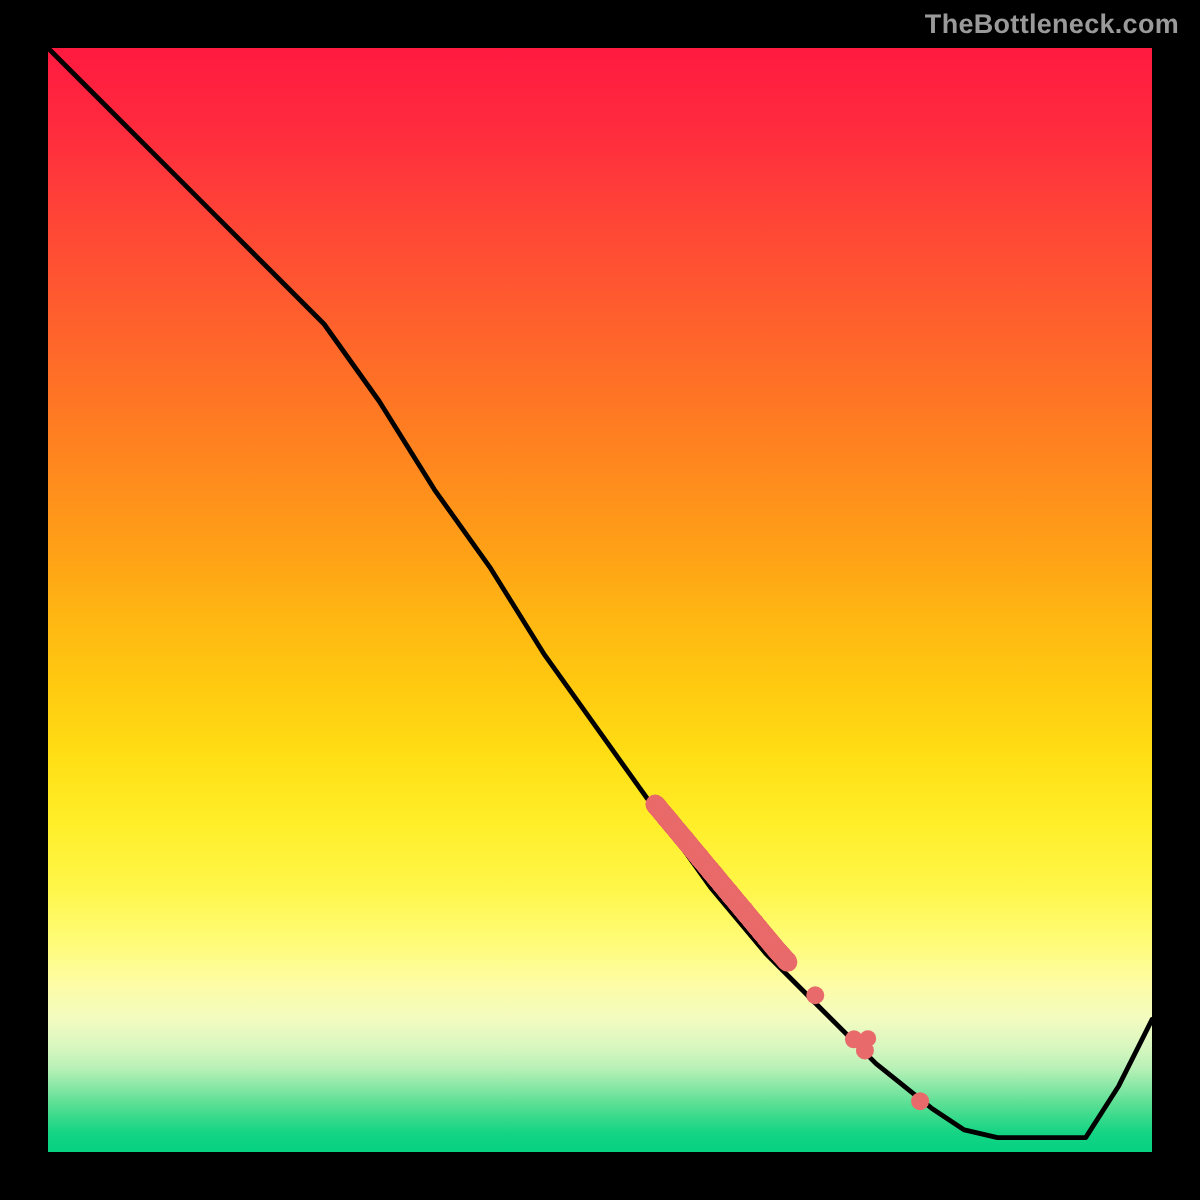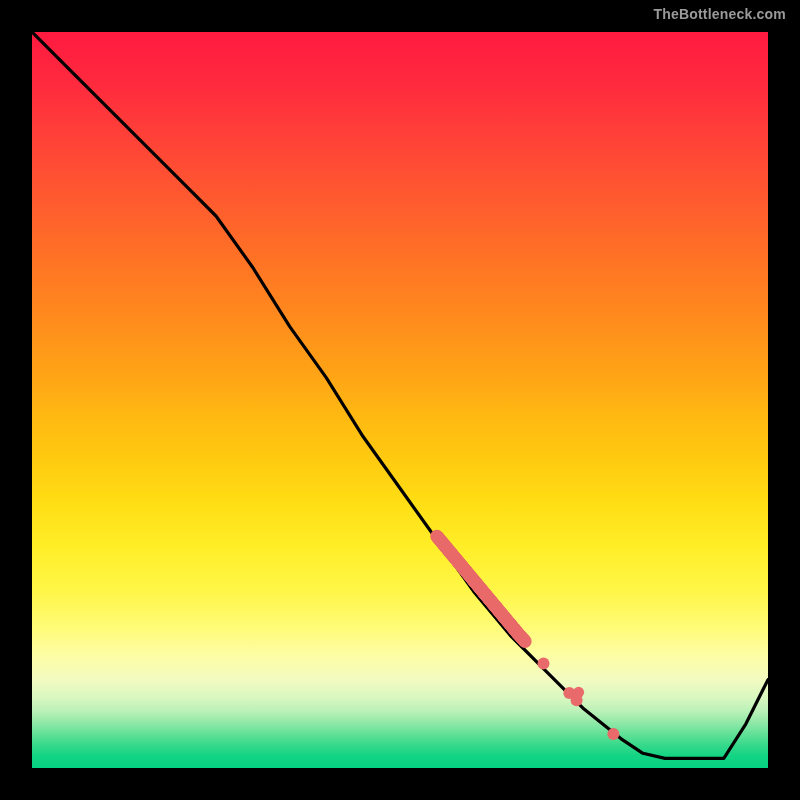--- a/index.html
+++ b/index.html
@@ -53,21 +53,21 @@
       #34d98a 97%,
       #14d484 98.3%,
       #04d282 100%
     );
   }
   .watermark {
     position: absolute;
     top: 6px;
     right: 14px;
     color: #9a9a9a;
-    font-size: 14px;
+    font-size: 18px;
     font-weight: 600;
     letter-spacing: 0.2px;
     user-select: none;
   }
   svg.overlay {
     position: absolute;
     inset: 0;
   }
 </style>
 </head>

